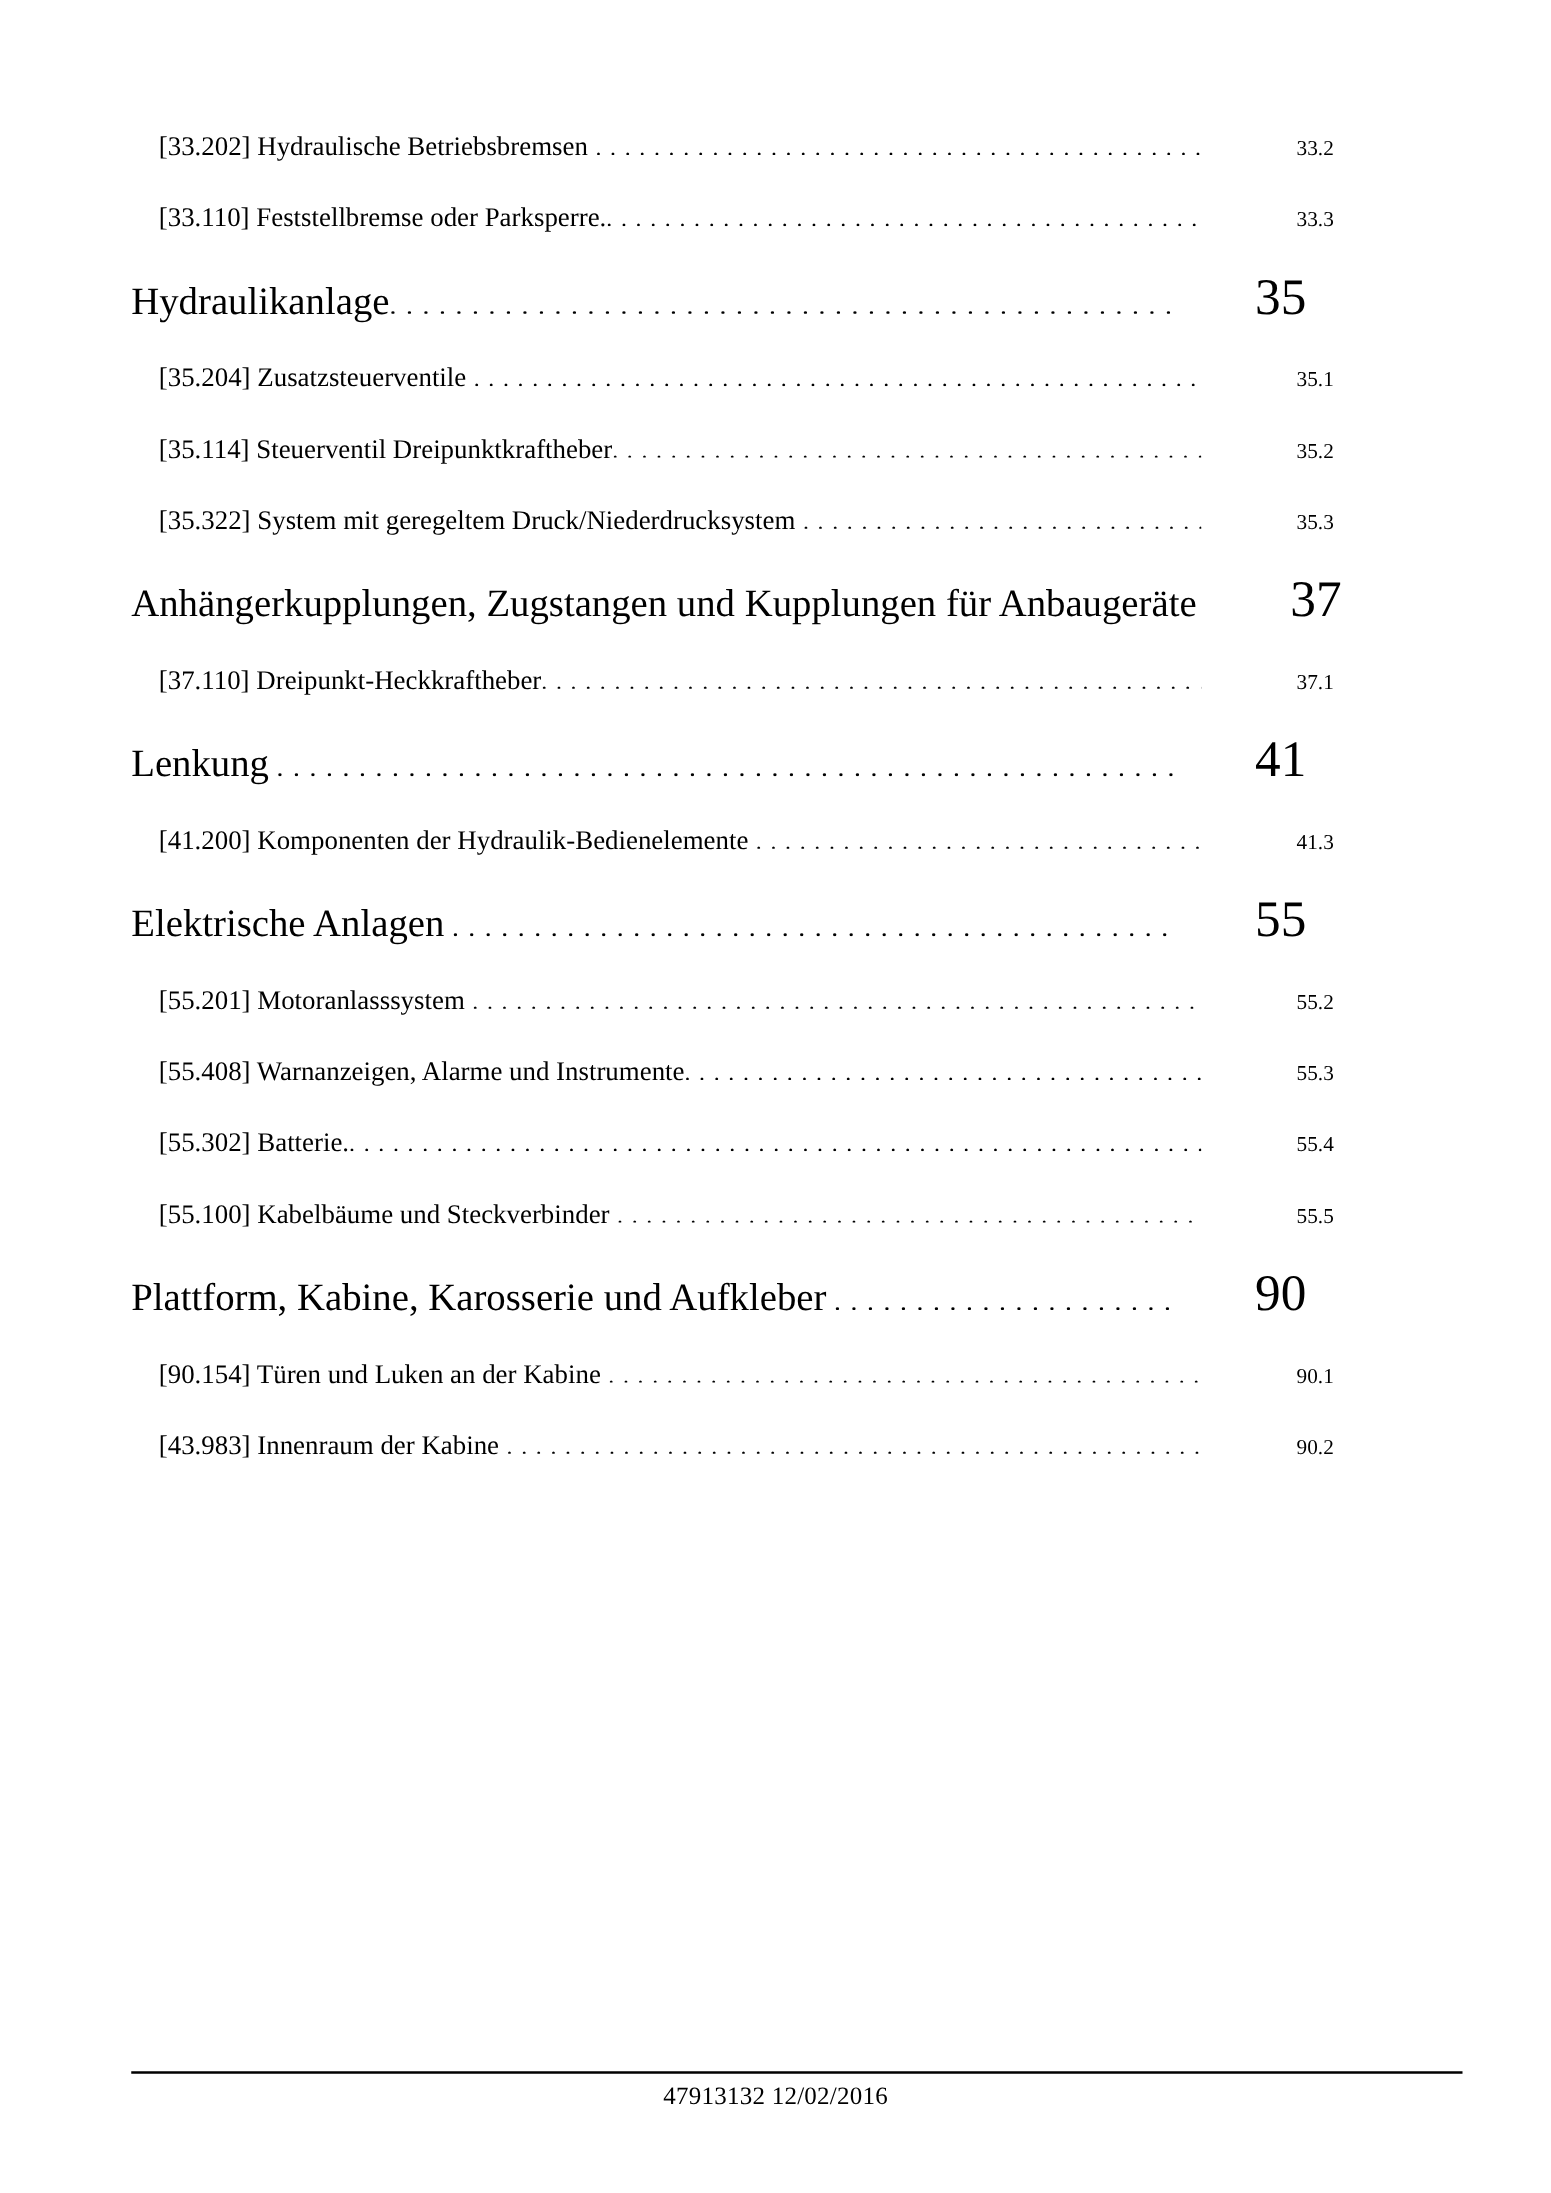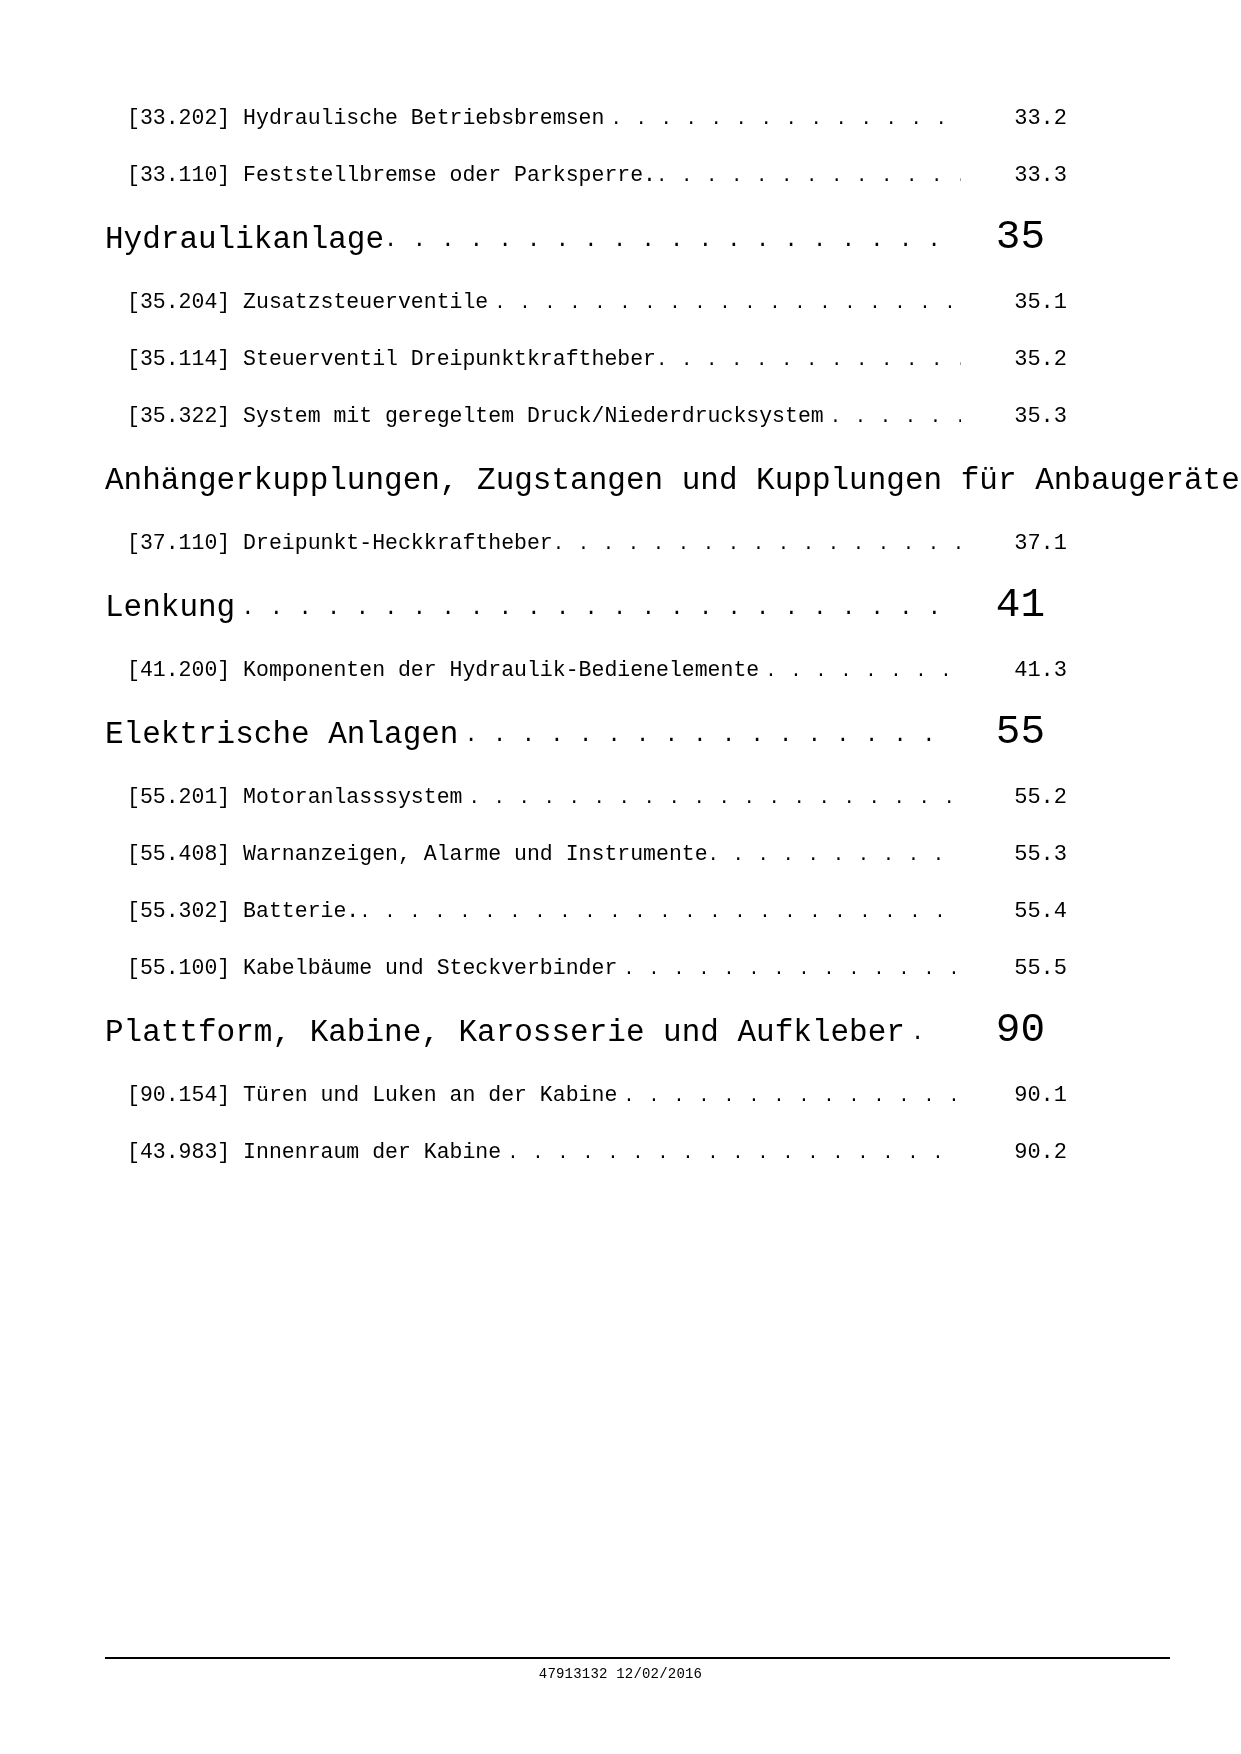--- a/index.html
+++ b/index.html
@@ -5,21 +5,21 @@
   html, body {
     margin: 0;
     padding: 0;
     background: #ffffff;
   }
   .page {
     position: relative;
     width: 1241px;
     height: 1754px;
     background: #ffffff;
-    font-family: Liberation Mono, monospace;
+    font-family: Liberation Serif, serif;
     color: #000000;
     overflow: hidden;
   }
 
   .toc {
     position: absolute;
     left: 105px;
     top: 104px;
     width: 940px;
   }
@@ -75,21 +75,21 @@
     font-size: 19px;
   }
   .entry .leader::before {
     letter-spacing: 1.1px;
     font-size: 19px;
     line-height: 10px;
   }
   .entry .pageno {
     width: 96px;
     padding-left: 10px;
-    font-size: 22px;
+    font-size: 17px;
   }
 
   
   .entry.tight .label {
     padding-right: 0;
   }
 
   
   .section {
     margin-top: 5px;
@@ -134,21 +134,21 @@
     width: 1065px;
     height: 0;
     border-top: 2px solid #000000;
   }
   .footer-text {
     position: absolute;
     left: 0;
     top: 1666px;
     width: 1241px;
     text-align: center;
-    font-size: 14px;
+    font-size: 20px;
     letter-spacing: 0.2px;
   }
 </style>
 </head>
 <body>
 
 <div class="page">
 
   <div class="toc" id="toc-container">
       <div class="row entry">

